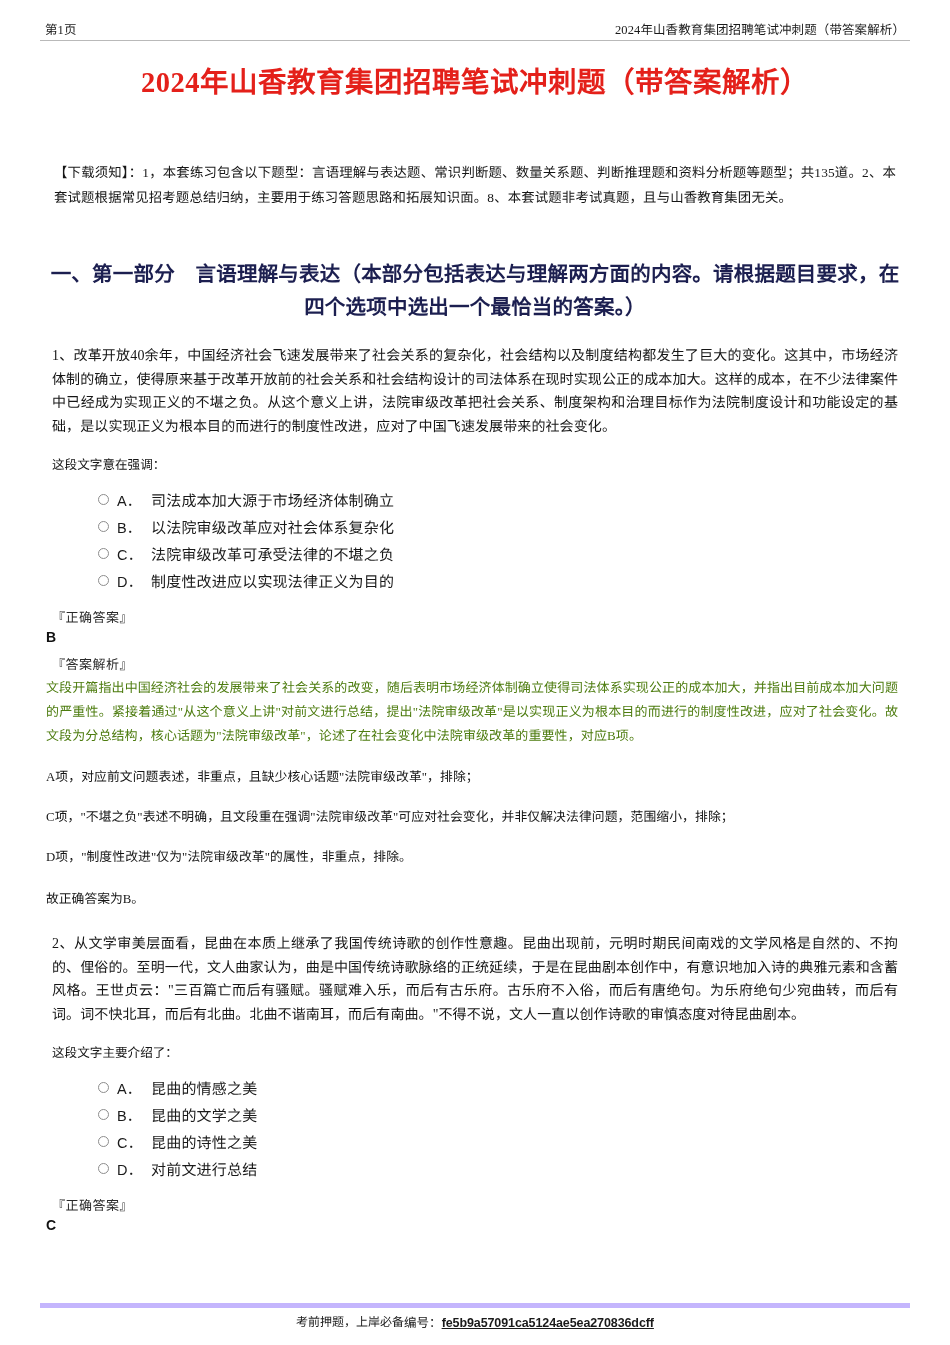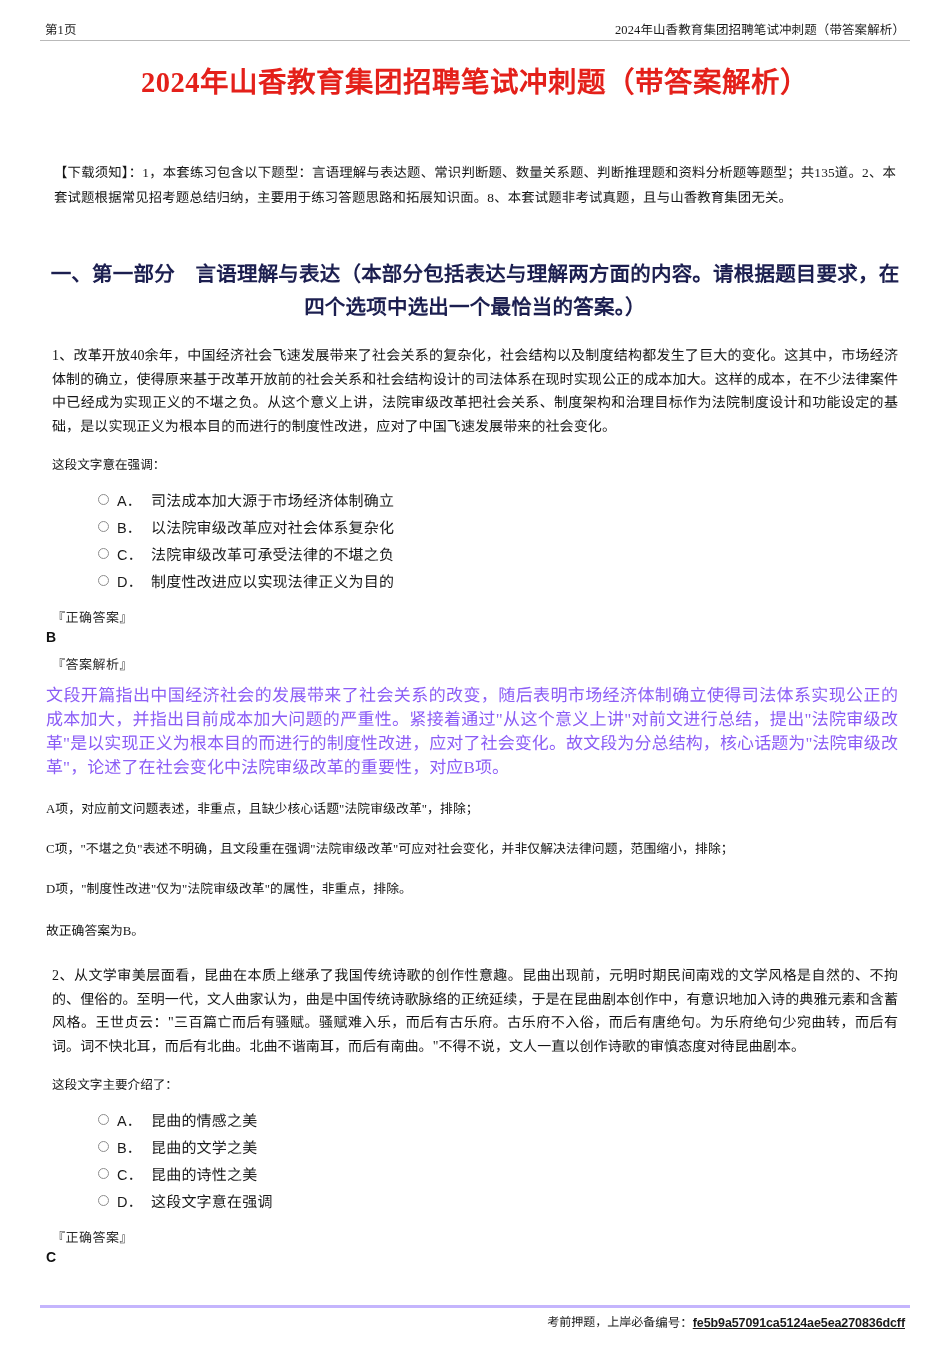--- a/index.html
+++ b/index.html
@@ -136,25 +136,25 @@
     color: #111111;
   }
   .ana-label {
     margin: 8px 0 0 12px;
     font-size: 13px;
     line-height: 19px;
     color: #2a2a2a;
     letter-spacing: 0.5px;
   }
   .ana-para {
-    margin: 10px 12px 0 6px;
-    font-size: 17px;
+    margin: 2px 12px 0 6px;
+    font-size: 13px;
     line-height: 24px;
     text-align: justify;
-    color: #8b5cf6;
+    color: #4d7c0f;
     letter-spacing: 0.1px;
   }
   .ana-item {
     margin: 18px 12px 0 6px;
     font-size: 12.8px;
     line-height: 22px;
     color: #151515;
     letter-spacing: 0.1px;
   }
   .ana-conclusion {
@@ -172,23 +172,23 @@
   }
 
   
   .pg-footer {
     position: absolute;
     left: 40px;
     right: 40px;
     bottom: 14px;
     display: flex;
     align-items: flex-start;
-    justify-content: flex-end;
+    justify-content: center;
     padding: 4px 5px 0 5px;
-    border-top: 3px solid #c4b5fd;
+    border-top: 5px solid #c4b5fd;
     font-size: 12px;
     color: #1a1a1a;
   }
   .pg-footer .ftr-right {
     font-family: "Liberation Sans", sans-serif;
     font-size: 12.5px;
     white-space: nowrap;
   }
   .ftr-right .ftr-code { font-weight: 600; letter-spacing: -0.1px; text-decoration: underline; }
 </style>
@@ -261,21 +261,21 @@
         <span class="opt-text">昆曲的文学之美</span>
       </li>
       <li class="option">
         <span class="radio"></span>
         <span class="opt-letter">C．</span>
         <span class="opt-text">昆曲的诗性之美</span>
       </li>
       <li class="option">
         <span class="radio"></span>
         <span class="opt-letter">D．</span>
-        <span class="opt-text">这段文字意在强调</span>
+        <span class="opt-text">对前文进行总结</span>
       </li>
     </ul>
 
     <p class="ans-label">『正确答案』</p>
     <p class="ans-value">C</p>
   </div>
 
   <div class="pg-footer">
     <span class="ftr-left">考前押题，上岸必备</span>
     <span class="ftr-right">

